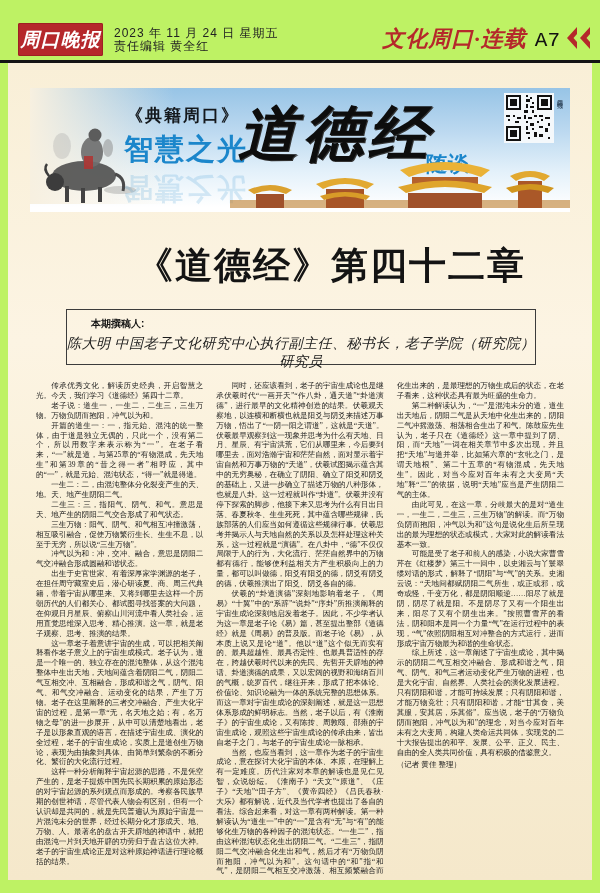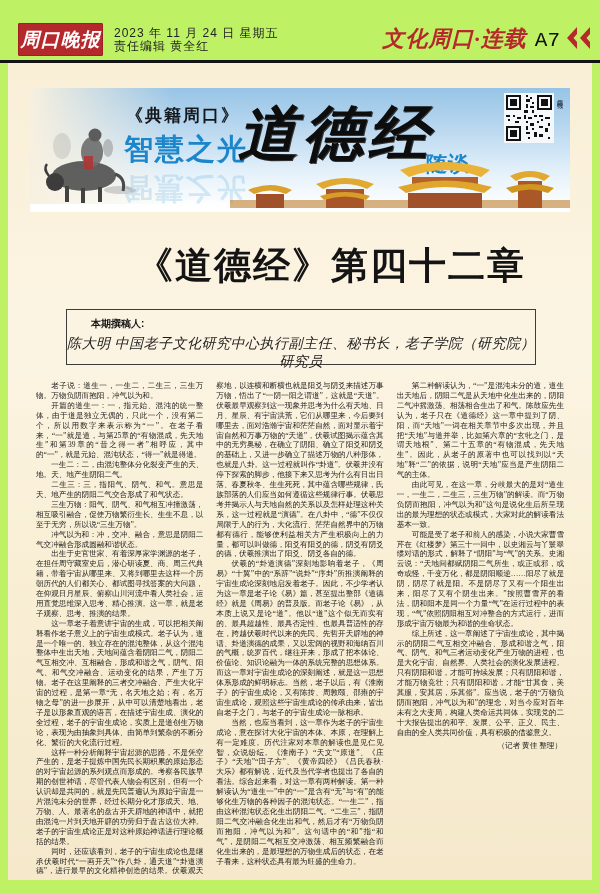--- a/index.html
+++ b/index.html
@@ -48,21 +48,21 @@
   .contrib-label{margin:7px 0 0 24px;font-size:10px;font-weight:bold;color:#111;}
   .contrib-names{margin-top:4px;text-align:center;font-family:"Liberation Serif","DejaVu Serif",serif;
        font-style:italic;font-size:14px;color:#1c1c1c;letter-spacing:.5px;}
 
   
   .columns{position:absolute;left:28px;top:318px;width:528px;height:502px;overflow:hidden;
        column-count:3;column-gap:13px;column-fill:auto;
        font-family:"Liberation Serif","DejaVu Serif",serif;font-size:7.6px;line-height:9.9px;
        color:#1d1d1d;text-align:justify;}
   .columns p{margin:0;text-indent:2em;}
-  .columns p.byline{text-indent:0;text-align:right;margin-top:3px;padding-right:2px;}
+  .columns p.byline{text-indent:0;text-align:left;margin-top:3px;padding-right:2px;}
 </style>
 </head>
 <body>
 
 <div class="page">
 
   <div class="masthead">周口晚报</div>
 
   <div class="date-block">
     <div>2023 年 11 月 24 日  星期五</div>
@@ -180,33 +180,34 @@
     </div>
 
     <div class="article-title">《道德经》第四十二章</div>
 
     <div class="contrib-box">
       <div class="contrib-label">本期撰稿人:</div>
       <div class="contrib-names">陈大明  中国老子文化研究中心执行副主任、秘书长，老子学院（研究院）研究员</div>
     </div>
 
     <div class="columns">
+      <p>传承优秀文化，解读历史经典，开启智慧之光。今天，我们学习《道德经》第四十二章。</p>
         <p>老子说：道生一，一生二，二生三，三生万物。万物负阴而抱阳，冲气以为和。</p>
         <p>开篇的道生一：一，指元始、混沌的统一整体，由于道是独立无偶的，只此一个，没有第二个，所以用数字来表示称为“一”。在老子看来，“一”就是道，与第25章的“有物混成，先天地生”和第39章的“昔之得一者”相呼应，其中的“一”，就是元始、混沌状态，“得一”就是得道。</p>
         <p>一生二：二，由混沌整体分化裂变产生的天、地。天、地产生阴阳二气。</p>
         <p>二生三：三，指阳气、阴气、和气。意思是天、地产生的阴阳二气交合形成了和气状态。</p>
         <p>三生万物：阳气、阴气、和气相互冲撞激荡，相互吸引融合，促使万物繁衍生长、生生不息，以至于无穷，所以说“三生万物”。</p>
         <p>冲气以为和：冲，交冲、融合，意思是阴阳二气交冲融合形成圆融和谐状态。</p>
         <p>出生于史官世家、有着深厚家学渊源的老子，在担任周守藏室史后，潜心研读夏、商、周三代典籍，带着宇宙从哪里来、又将到哪里去这样一个历朝历代的人们都关心、都试图寻找答案的大问题，在仰观日月星辰、俯察山川河流中看人类社会，运用直觉思维深入思考、精心推演。这一章，就是老子观察、思考、推演的结果。</p>
         <p>这一章老子着意讲宇宙的生成，可以把相关阐释看作老子意义上的宇宙生成模式。老子认为，道是一个唯一的、独立存在的混沌整体，从这个混沌整体中生出天地，天地间蕴含着阴阳二气，阴阳二气互相交冲、互相融合，形成和谐之气，阴气、阳气、和气交冲融合、运动变化的结果，产生了万物。老子在这里阐释的三者交冲融合、产生大化宇宙的过程，是第一章“无，名天地之始；有，名万物之母”的进一步展开，从中可以清楚地看出，老子是以形象直观的语言，在描述宇宙生成、演化的全过程，老子的宇宙生成论，实质上是道创生万物论，表现为由抽象到具体、由简单到繁杂的不断分化、繁衍的大化流行过程。</p>
         <p>这样一种分析阐释宇宙起源的思路，不是凭空产生的，是老子提炼中国先民长期积累的原始形态的对宇宙起源的系列观点而形成的。考察各民族早期的创世神话，尽管代表人物会有区别，但有一个认识却是共同的，就是先民普遍认为原始宇宙是一片混沌未分的世界，经过长期分化才形成天、地、万物、人。最著名的盘古开天辟地的神话中，就把由混沌一片到天地开辟的功劳归于盘古这位大神。老子的宇宙生成论正是对这种原始神话进行理论概括的结果。</p>
         <p>同时，还应该看到，老子的宇宙生成论也是继承伏羲时代“一画开天”“作八卦，通天道”“卦道演德”，进行最早的文化精神创造的结果。伏羲观天察地，以连横和断横也就是阳爻与阴爻来描述万事万物，悟出了“一阴一阳之谓道”，这就是“天道”。伏羲最早观察到这一现象并思考为什么有天地、日月、星辰、有宇宙洪荒，它们从哪里来，今后要到哪里去，面对浩瀚宇宙和茫茫自然，面对显示着宇宙自然和万事万物的“天道”，伏羲试图揭示蕴含其中的无穷奥秘，在确立了阴阳、确立了阳爻和阴爻的基础上，又进一步确立了描述万物的八种形体，也就是八卦。这一过程就叫作“卦道”。伏羲并没有停下探索的脚步，他接下来又思考为什么有日出日落、春夏秋冬、生生死死，其中蕴含哪些规律，氏族部落的人们应当如何遵循这些规律行事。伏羲思考并揭示人与天地自然的关系以及怎样处理这种关系，这一过程就是“演德”。在八卦中，“德”不仅仅局限于人的行为，大化流行、茫茫自然界中的万物都有德行，能够使利益相关方产生积极向上的力量，都可以叫做德，阳爻有阳爻的德，阴爻有阴爻的德，伏羲推演出了阳爻、阴爻各自的德。</p>
         <p>伏羲的“卦道演德”深刻地影响着老子，《周易》“十翼”中的“系辞”“说卦”“序卦”所推演阐释的宇宙生成论深刻地启发着老子。因此，不少学者认为这一章是老子论《易》篇，甚至提出整部《道德经》就是《周易》的普及版。而老子论《易》，从本质上说又是论“道”。他以“道”这个似无而实有的、最具超越性、最具否定性、也最具普适性的存在，跨越伏羲时代以来的先民、先哲开天辟地的神话、卦道演德的成果，又以宏阔的视野和海纳百川的气概，统罗百代，继往开来，形成了把本体论、价值论、知识论融为一体的系统完整的思想体系。而这一章对宇宙生成论的深刻阐述，就是这一思想体系形成的鲜明标志。当然，老子以后，有《淮南子》的宇宙生成论，又有陈抟、周敦颐、邵雍的宇宙生成论，观照这些宇宙生成论的传承由来，皆出自老子之门，与老子的宇宙生成论一脉相承。</p>
         <p>当然，也应当看到，这一章作为老子的宇宙生成论，意在探讨大化宇宙的本体、本原，在理解上有一定难度。历代注家对本章的解读也是见仁见智，众说纷纭。《淮南子》“天文”“原道”、《庄子》“天地”“田子方”、《黄帝四经》《吕氏春秋·大乐》都有解说，近代及当代学者也提出了各自的看法。综合起来看，对这一章有两种解读。第一种解读认为“道生一”中的“一”是含有“无”与“有”的能够化生万物的各种因子的混沌状态。“一生二”，指由这种混沌状态化生出阴阳二气。“二生三”，指阴阳二气交冲融合化生出和气，然后才有“万物负阴而抱阳，冲气以为和”。这句话中的“和”指“和气”，是阴阳二气相互交冲激荡、相互频繁融合而化生出来的，是最理想的万物生成后的状态，在老子看来，这种状态具有最为旺盛的生命力。</p>
-        <p>第二种解读认为，“一”是混沌未分的道，道生出天地后，阴阳二气是从天地中化生出来的，阴阳二气冲摇激荡、相荡相合生出了和气。陈鼓应先生认为，老子只在《道德经》这一章中提到了阴、阳，而“天地”一词在相关章节中多次出现，并且把“天地”与道并举，比如第六章的“玄牝之门，是谓天地根”、第二十五章的“有物混成，先天地生”。因此，从老子的原著中也可以找到以“天地”释“二”的依据，说明“天地”应当是产生阴阳二气的主体。</p>
+        <p>第二种解读认为，“一”是混沌未分的道，道生出天地后，阴阳二气是从天地中化生出来的，阴阳二气冲摇激荡、相荡相合生出了和气。陈鼓应先生认为，老子只在《道德经》这一章中提到了阴、阳，而“天地”一词在相关章节中多次出现，并且把“天地”与道并举，比如第六章的“玄牝之门，是谓天地根”、第二十五章的“有物混成，先天地生”。因此，对当今应对百年未有之大变局“天地”释“二”的依据，说明“天地”应当是产生阴阳二气的主体。</p>
         <p>由此可见，在这一章，分歧最大的是对“道生一，一生二，二生三，三生万物”的解读。而“万物负阴而抱阳，冲气以为和”这句是说化生后所呈现出的最为理想的状态或模式，大家对此的解读看法基本一致。</p>
         <p>可能是受了老子和前人的感染，小说大家曹雪芹在《红楼梦》第三十一回中，以史湘云与丫鬟翠缕对话的形式，解释了“阴阳”与“气”的关系。史湘云说：“天地间都赋阴阳二气所生，或正或邪，或奇或怪，千变万化，都是阴阳顺逆……阳尽了就是阴，阴尽了就是阳。不是阴尽了又有一个阳生出来，阳尽了又有个阴生出来。”按照曹雪芹的看法，阴和阳本是同一个力量“气”在运行过程中的表现，“气”依照阴阳相互对冲整合的方式运行，进而形成宇宙万物最为和谐的生命状态。</p>
         <p>综上所述，这一章阐述了宇宙生成论，其中揭示的阴阳二气互相交冲融合、形成和谐之气，阳气、阴气、和气三者运动变化产生万物的进程，也是大化宇宙、自然界、人类社会的演化发展进程。只有阴阳和谐，才能可持续发展；只有阴阳和谐，才能万物竞壮；只有阴阳和谐，才能“甘其食，美其服，安其居，乐其俗”。应当说，老子的“万物负阴而抱阳，冲气以为和”的理念，对当今应对百年未有之大变局，构建人类命运共同体，实现党的二十大报告提出的和平、发展、公平、正义、民主、自由的全人类共同价值，具有积极的借鉴意义。</p>
         <p class="byline">（记者 黄佳 整理）</p>
     </div>
 
   </div>
 </div>
 
 </body></html>

